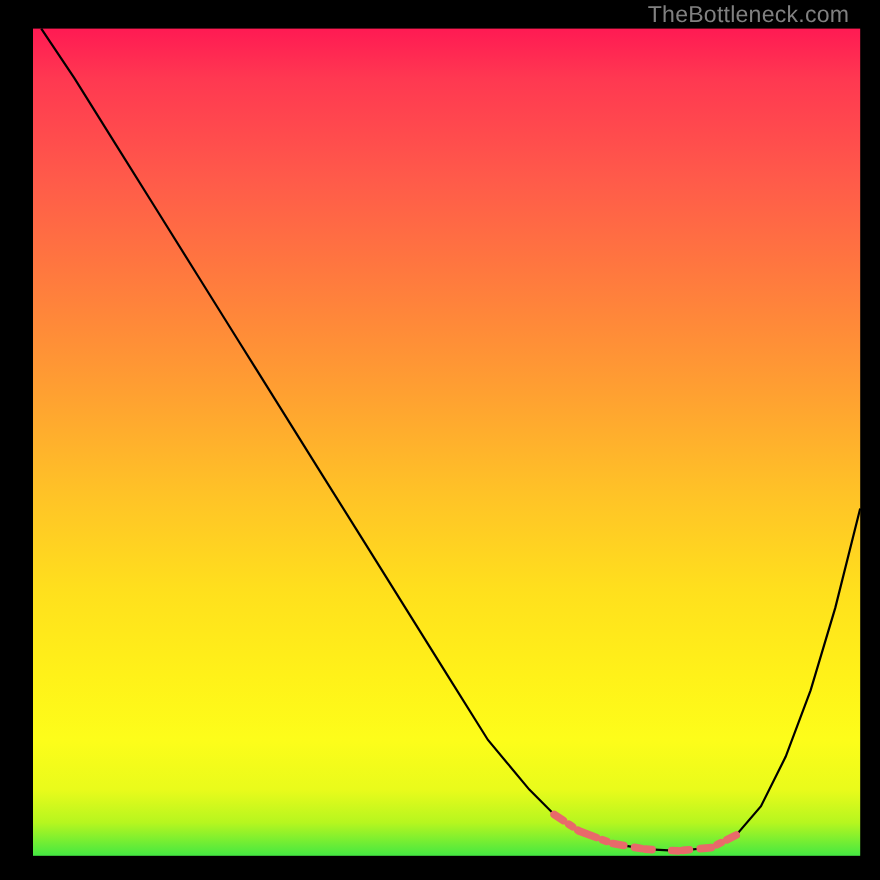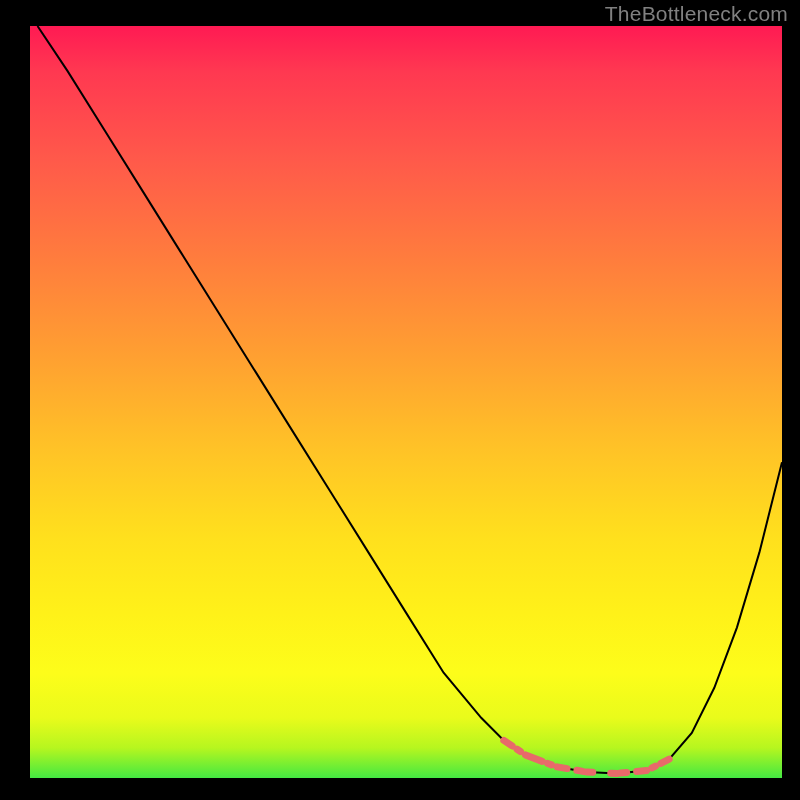--- a/index.html
+++ b/index.html
@@ -13,21 +13,21 @@
   }
   .container {
     position: relative;
     width: 800px;
     height: 800px;
     background: #000;
   }
   .watermark {
     position: absolute;
     top: 2px;
-    right: 12px;
+    right: 28px;
     color: #808080;
     font-size: 21px;
     font-weight: 500;
     letter-spacing: 0.2px;
     z-index: 10;
   }
   .plot {
     position: absolute;
     
     left: 30px;

